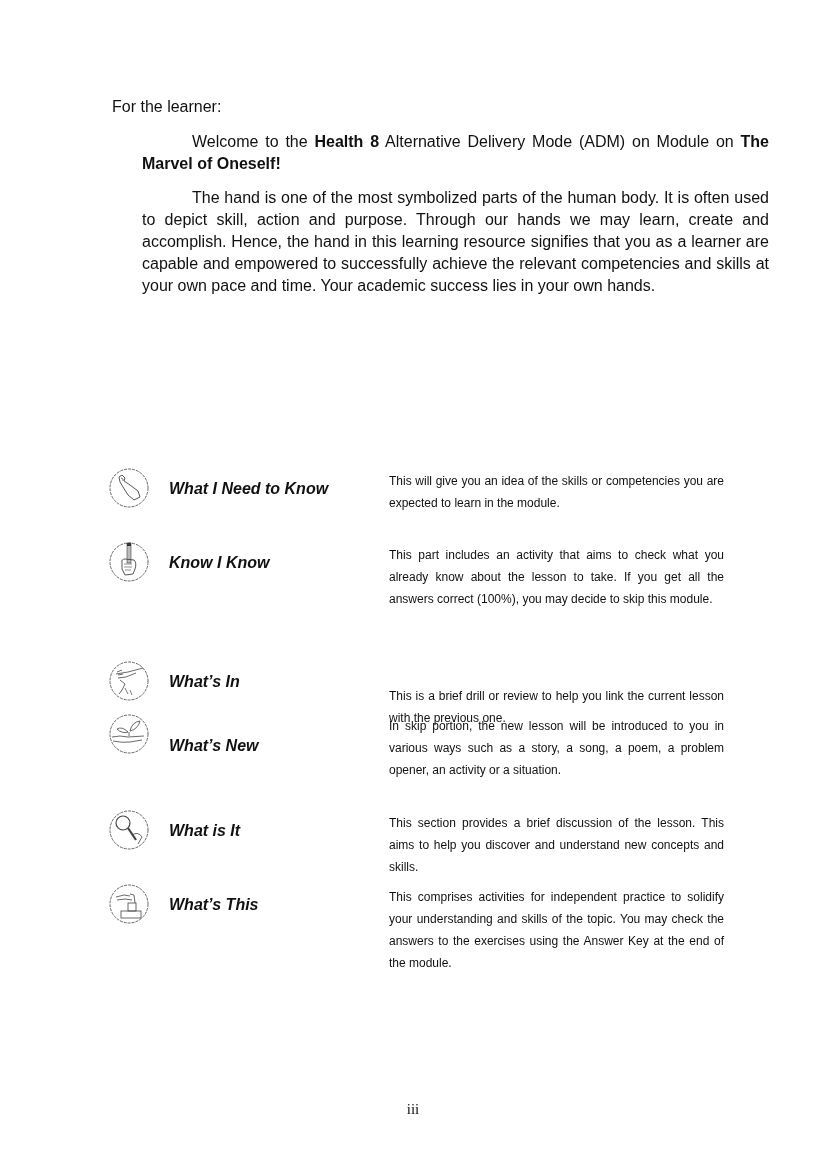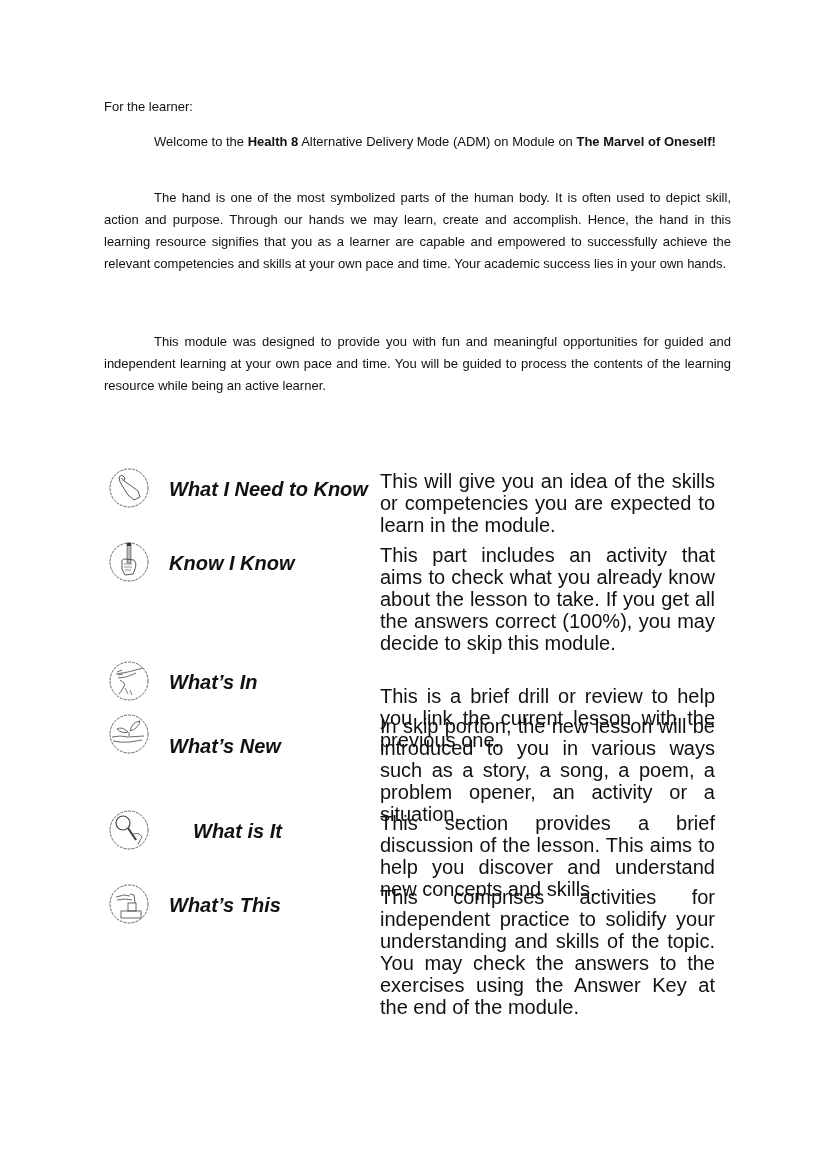--- a/index.html
+++ b/index.html
@@ -15,27 +15,27 @@
       font-family: "Liberation Sans", sans-serif;
       color: #111111;
     }
     .page {
       position: absolute;
       left: 0; top: 0;
       width: 826px; height: 1169px;
     }
     .text-block {
       position: absolute;
-      left: 104px;
+      left: 112px;
       width: 627px;
-      font-size: 13px;
+      font-size: 16px;
       line-height: 22px;
       text-align: justify;
     }
-    .indent { text-indent: 50px; }
+    .indent { text-indent: 50px; margin-left: 30px; }
     .greeting { top: 96px; }
     .welcome { top: 131px; }
     .hand-para { top: 187px; }
     .design-para { top: 331px; }
     .parts-intro { top: 430px; }
     b { font-weight: bold; }
 
     .parts {
       position: absolute;
       left: 100px;
@@ -50,31 +50,31 @@
     .part-icon {
       position: absolute;
       left: 8px;
       width: 42px;
       height: 42px;
     }
     .part-icon svg { width: 42px; height: 42px; display: block; }
     .part-title {
       position: absolute;
       left: 69px;
-      font-size: 20px;
+      font-size: 16px;
       font-weight: bold;
       font-style: italic;
       line-height: 22px;
       white-space: nowrap;
     }
     .part-desc {
       position: absolute;
-      left: 280px;
+      left: 289px;
       width: 335px;
-      font-size: 20px;
+      font-size: 12px;
       line-height: 22px;
       text-align: justify;
     }
     .page-number {
       position: absolute;
       top: 1101px;
       left: 0;
       width: 826px;
       text-align: center;
       font-family: "Liberation Serif", serif;
@@ -87,21 +87,20 @@
 <div class="page">
 
   <div class="text-block greeting">For the learner:</div>
 
   <div class="text-block welcome indent">
     <span>Welcome to the </span><b>Health 8</b><span> Alternative Delivery Mode (ADM) on Module on </span><b>The Marvel of Oneself!</b>
   </div>
 
   <div class="text-block hand-para indent">The hand is one of the most symbolized parts of the human body. It is often used to depict skill, action and purpose. Through our hands we may learn, create and accomplish. Hence, the hand in this learning resource signifies that you as a learner are capable and empowered to successfully achieve the relevant competencies and skills at your own pace and time. Your academic success lies in your own hands.</div>
 
-  <div class="text-block design-para indent">This module was designed to provide you with fun and meaningful opportunities for guided and independent learning at your own pace and time. You will be guided to process the contents of the learning resource while being an active learner.</div>
 
 
   <div class="parts">
 
     <div class="part-row" style="top:0px;">
       <div class="part-icon" style="top:-3px;">
         <svg viewBox="0 0 42 42">
           <circle cx="21" cy="21" r="19" fill="none" stroke="#555" stroke-width="0.9" stroke-dasharray="3 1"></circle>
           <path d="M11 10 L14 8 L17 11 L16 14 L22 18 L30 24 L32 30 L26 33 L20 28 L15 20 L12 15 Z" fill="none" stroke="#444" stroke-width="0.9"></path>
           <path d="M13 11 L15 12 M14 13 L16 13" stroke="#444" stroke-width="0.7"></path>
@@ -154,34 +153,35 @@
 
     <div class="part-row" style="top:342px;">
       <div class="part-icon" style="top:-3px;">
         <svg viewBox="0 0 42 42">
           <circle cx="21" cy="21" r="19" fill="none" stroke="#555" stroke-width="0.9" stroke-dasharray="3 1"></circle>
           <circle cx="15" cy="14" r="7" fill="none" stroke="#444" stroke-width="1.2"></circle>
           <path d="M20 19 L28 31" stroke="#444" stroke-width="2.2"></path>
           <path d="M24 26 Q30 22 34 28 L30 35" fill="none" stroke="#444" stroke-width="0.8"></path>
         </svg>
       </div>
-      <div class="part-title" style="top:8px;margin-left:24px;">What is It</div>
+      <div class="part-title" style="top:8px;">What is It</div>
       <div class="part-desc" style="top:0px;">This section provides a brief discussion of the lesson. This aims to help you discover and understand new concepts and skills.</div>
     </div>
 
     <div class="part-row" style="top:416px;">
       <div class="part-icon" style="top:-3px;">
         <svg viewBox="0 0 42 42">
           <circle cx="21" cy="21" r="19" fill="none" stroke="#555" stroke-width="0.9" stroke-dasharray="3 1"></circle>
           <path d="M8 14 L16 12 L22 13 M9 17 L17 16 L24 17" fill="none" stroke="#444" stroke-width="0.8"></path>
           <path d="M22 11 L26 12 L27 20" fill="none" stroke="#444" stroke-width="0.8"></path>
           <rect x="20" y="20" width="8" height="8" fill="none" stroke="#444" stroke-width="0.8"></rect>
           <rect x="13" y="28" width="20" height="7" fill="none" stroke="#444" stroke-width="0.8"></rect>
         </svg>
       </div>
       <div class="part-title" style="top:8px;">What’s This</div>
       <div class="part-desc" style="top:0px;">This comprises activities for independent practice to solidify your understanding and skills of the topic. You may check the answers to the exercises using the Answer Key at the end of the module.</div>
     </div>
 
   </div>
 
+  <div class="page-number">iii</div>
 
 </div>
 
 </body></html>

